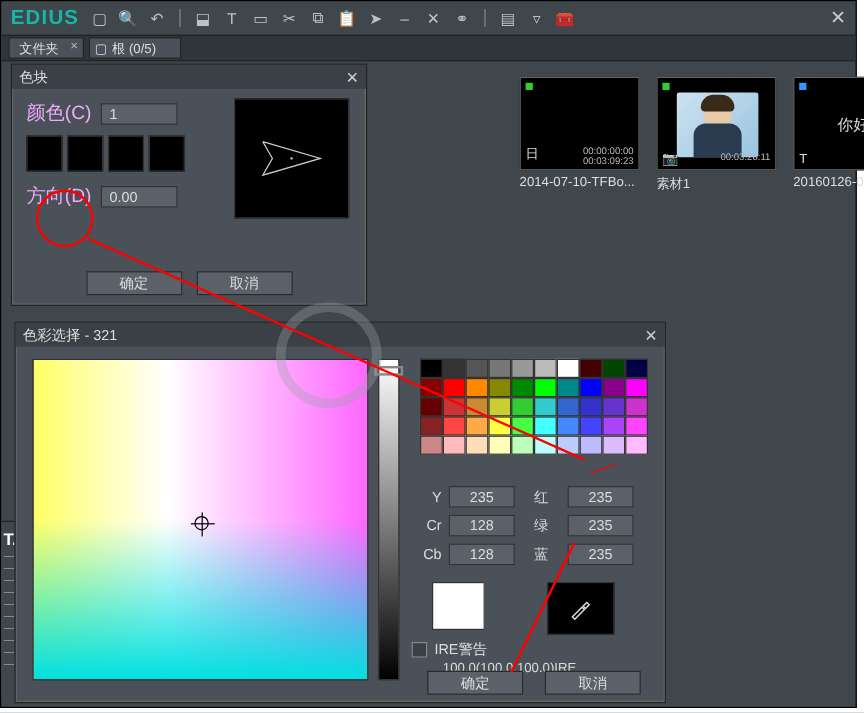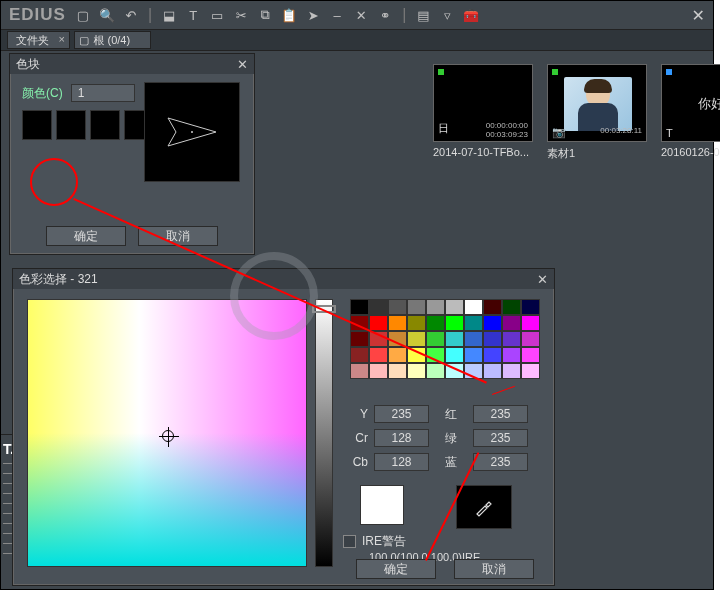--- a/index.html
+++ b/index.html
@@ -1,19 +1,19 @@
 <!DOCTYPE html>
 <html><head>
 <meta charset="utf-8">
 <style>
 *{box-sizing:border-box;margin:0;padding:0;font-family:"Microsoft YaHei",Arial,sans-serif;user-select:none}
 body{background:#fff;width:720px;height:594px;overflow:hidden;position:relative}
 .app{position:absolute;left:0;top:0;width:714px;height:590px;background:#3f464c;border:1px solid #000}
 .titlebar{height:28px;display:flex;align-items:center;padding:0 8px;color:#d0d0d0}
-.logo{font-family:Impact,Arial;font-weight:700;letter-spacing:1px;font-size:17px;color:#a3a3a3;margin-right:8px}
+.logo{font-family:Impact,Arial;font-weight:700;letter-spacing:1px;font-size:17px;color:#14b8a6;margin-right:8px}
 .tb-icons{display:flex;gap:6px;align-items:center}
 .tb-ico{width:18px;height:18px;display:flex;align-items:center;justify-content:center;color:#c0c0c0;font-size:13px}
 .tb-close{margin-left:auto;font-size:16px;color:#ccc;cursor:pointer}
 .sep{color:#777;margin:0 2px}
 .tabs{height:22px;background:#2f353a;display:flex;align-items:center;padding:0 6px;border-top:1px solid #222;border-bottom:1px solid #222}
 .tab{background:#4a5158;border:1px solid #222;height:18px;padding:0 20px 0 8px;font-size:11px;color:#ddd;display:flex;align-items:center;margin-right:4px;position:relative}
 .tab .tcl{position:absolute;right:4px;top:1px;font-size:11px;color:#bbb}
 .bin{position:absolute;left:310px;top:55px;right:6px;bottom:6px;background:#3f464c}
 .thumbs{display:flex;gap:14px;padding:8px}
 .thumb{width:100px}
@@ -21,23 +21,23 @@
 .thumb .dot{position:absolute;top:4px;left:4px;width:6px;height:6px}
 .thumb .meta{position:absolute;bottom:2px;left:4px;right:4px;display:flex;justify-content:space-between;color:#bbb;font-size:8px}
 .thumb .meta .ico{font-size:11px;color:#ddd}
 .thumb .name{font-size:11px;color:#ddd;margin-top:4px;white-space:nowrap;overflow:hidden;text-overflow:ellipsis}
 .lowerstrip{position:absolute;left:0;top:433px;width:18px;height:150px;background:#3f464c;border-top:1px solid #222}
 .tlabel{color:#fff;font-size:14px;font-weight:700;margin:6px 2px}
 .scale{width:14px;height:100px;background:repeating-linear-gradient(#888 0 1px,#3f464c 1px 10px);margin:4px 2px}
 .dlg{position:absolute;background:#4a5158;border:1px solid #222;box-shadow:0 0 0 1px #666 inset}
 .dlg-title{height:20px;background:#3a4046;color:#ddd;font-size:12px;display:flex;align-items:center;padding:0 6px}
 .dlg-title .x{margin-left:auto;color:#ccc;font-size:13px;cursor:pointer}
-.dlg-color{left:8px;top:52px;width:246px;height:202px}
+.dlg-color{left:8px;top:52px;width:297px;height:202px}
 .dlg-color .body{padding:10px 12px;position:relative;height:182px}
-.lbl{color:#86efac;font-size:12px}
+.lbl{color:#f0abfc;font-size:16px}
 .field{background:#5a6168;border:1px solid #333;color:#ddd;font-size:12px;padding:1px 6px;height:18px}
 .row{display:flex;align-items:center;gap:8px;margin-bottom:8px}
 .swatches{display:flex;gap:4px;margin:6px 0 10px 0}
 .sw{width:30px;height:30px;background:#000;border:1px solid #333}
 .preview{position:absolute;right:14px;top:8px;width:96px;height:100px;background:#000;border:1px solid #333;display:flex;align-items:center;justify-content:center}
 .btnrow{position:absolute;bottom:10px;left:0;right:0;display:flex;justify-content:center;gap:12px}
 .btn{background:#5a6168;border:1px solid #2a2a2a;color:#ddd;font-size:12px;width:80px;height:20px;display:flex;align-items:center;justify-content:center;cursor:pointer}
 .dlg-picker{left:11px;top:267px;width:543px;height:318px}
 .dlg-picker .pbody{position:relative;padding:10px 12px;height:296px}
 .grad{position:absolute;left:14px;top:10px;width:280px;height:268px;border:1px solid #333;background:linear-gradient(to bottom,rgba(0,0,0,0) 50%,#00e0e0 100%),linear-gradient(to right,#ffff66 0%,#fff 40%,#ff66ff 100%)}
@@ -103,21 +103,21 @@
     <span class="tb-close">✕</span>
   </div>
 
   <div class="tabs">
     <div class="tab">
       <span>文件夹</span>
       <span class="tcl">×</span>
     </div>
     <div class="tab" style="padding-left:4px">
       <span style="margin-right:4px">▢</span>
-      <span>根 (0/4)</span>
+      <span>根 (0/5)</span>
     </div>
   </div>
 
   <div class="bin">
     <div class="thumbs">
       <div class="thumb" style="visibility:hidden">
         <div class="imgbox"></div>
       </div>
       <div class="thumb">
         <div class="imgbox">
@@ -169,20 +169,24 @@
     <div class="body">
       <div class="row">
         <span class="lbl">颜色(C)</span>
         <input class="field" style="width: 64px;" value="1">
       </div>
       <div class="swatches">
         <div class="sw"></div>
         <div class="sw"></div>
         <div class="sw"></div>
         <div class="sw"></div>
+      </div>
+      <div class="row">
+        <span class="lbl">方向(D)</span>
+        <input class="field" style="width: 64px;" value="0.00">
       </div>
       <div class="preview">
         <svg width="60" height="40">
           <polyline points="6,6 54,20 6,34 14,20 6,6" fill="none" stroke="#ccc" stroke-width="1"></polyline>
           <circle cx="30" cy="20" r="1" fill="#ccc"></circle>
         </svg>
       </div>
       <div class="btnrow">
         <div class="btn">确定</div>
         <div class="btn">取消</div>

